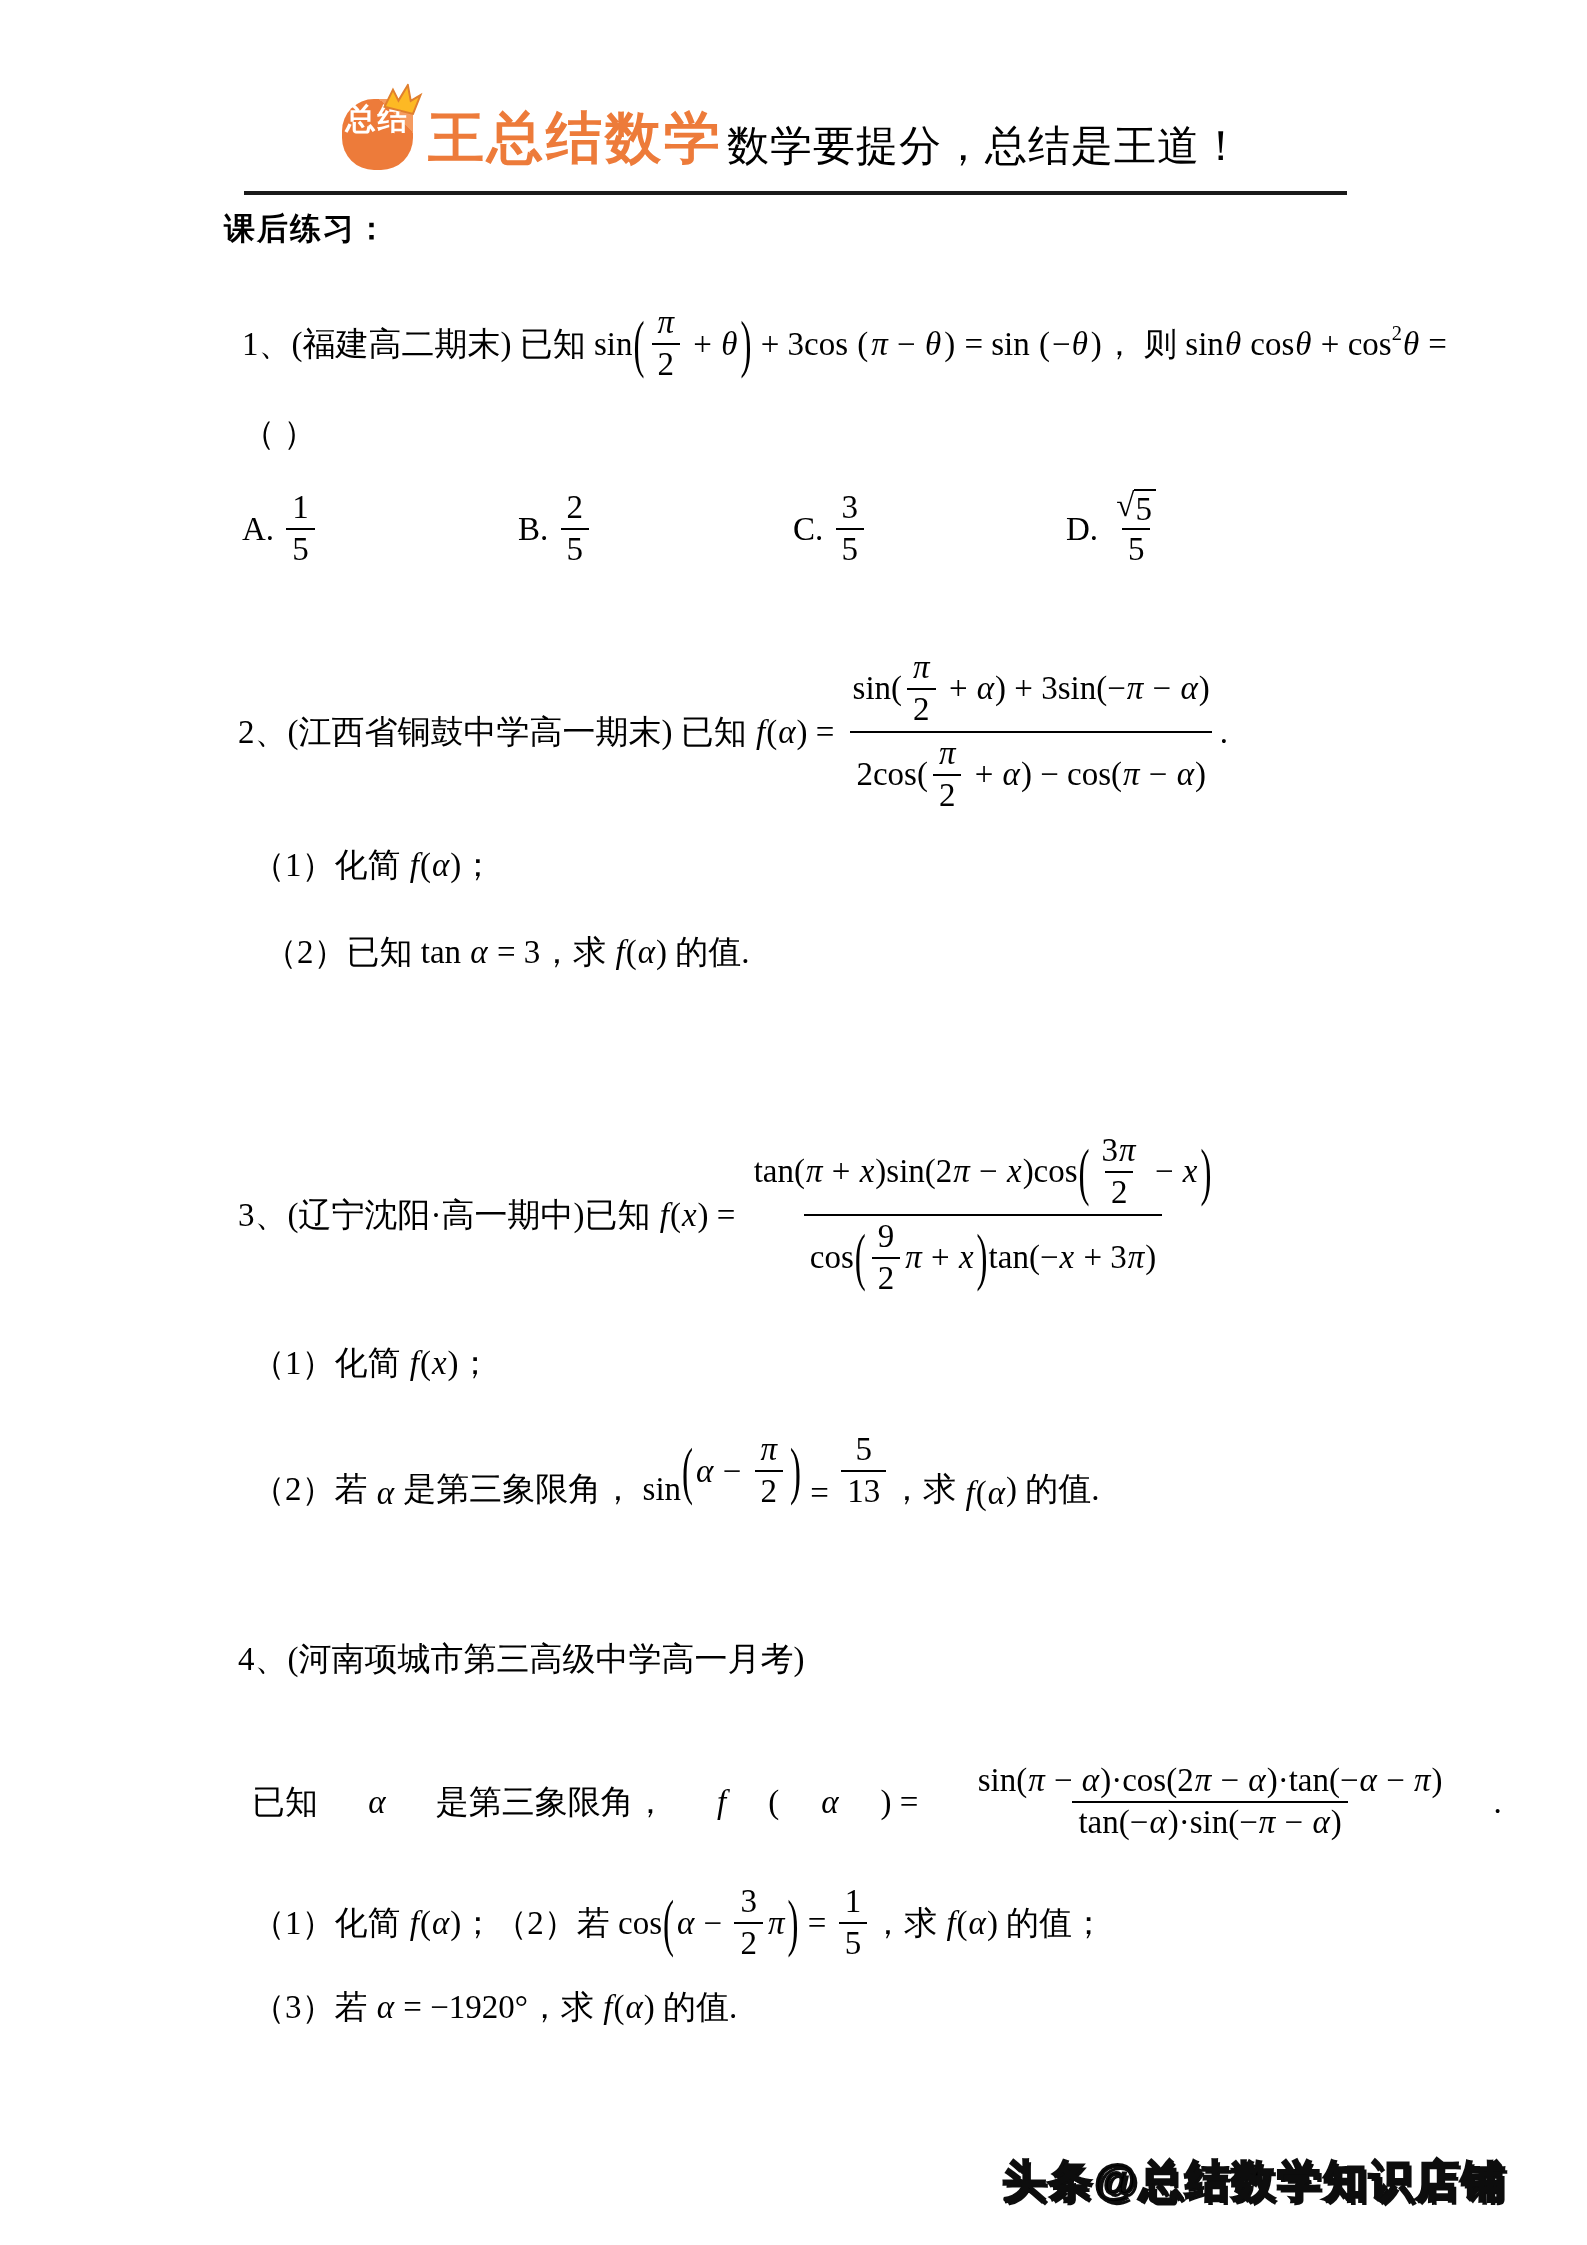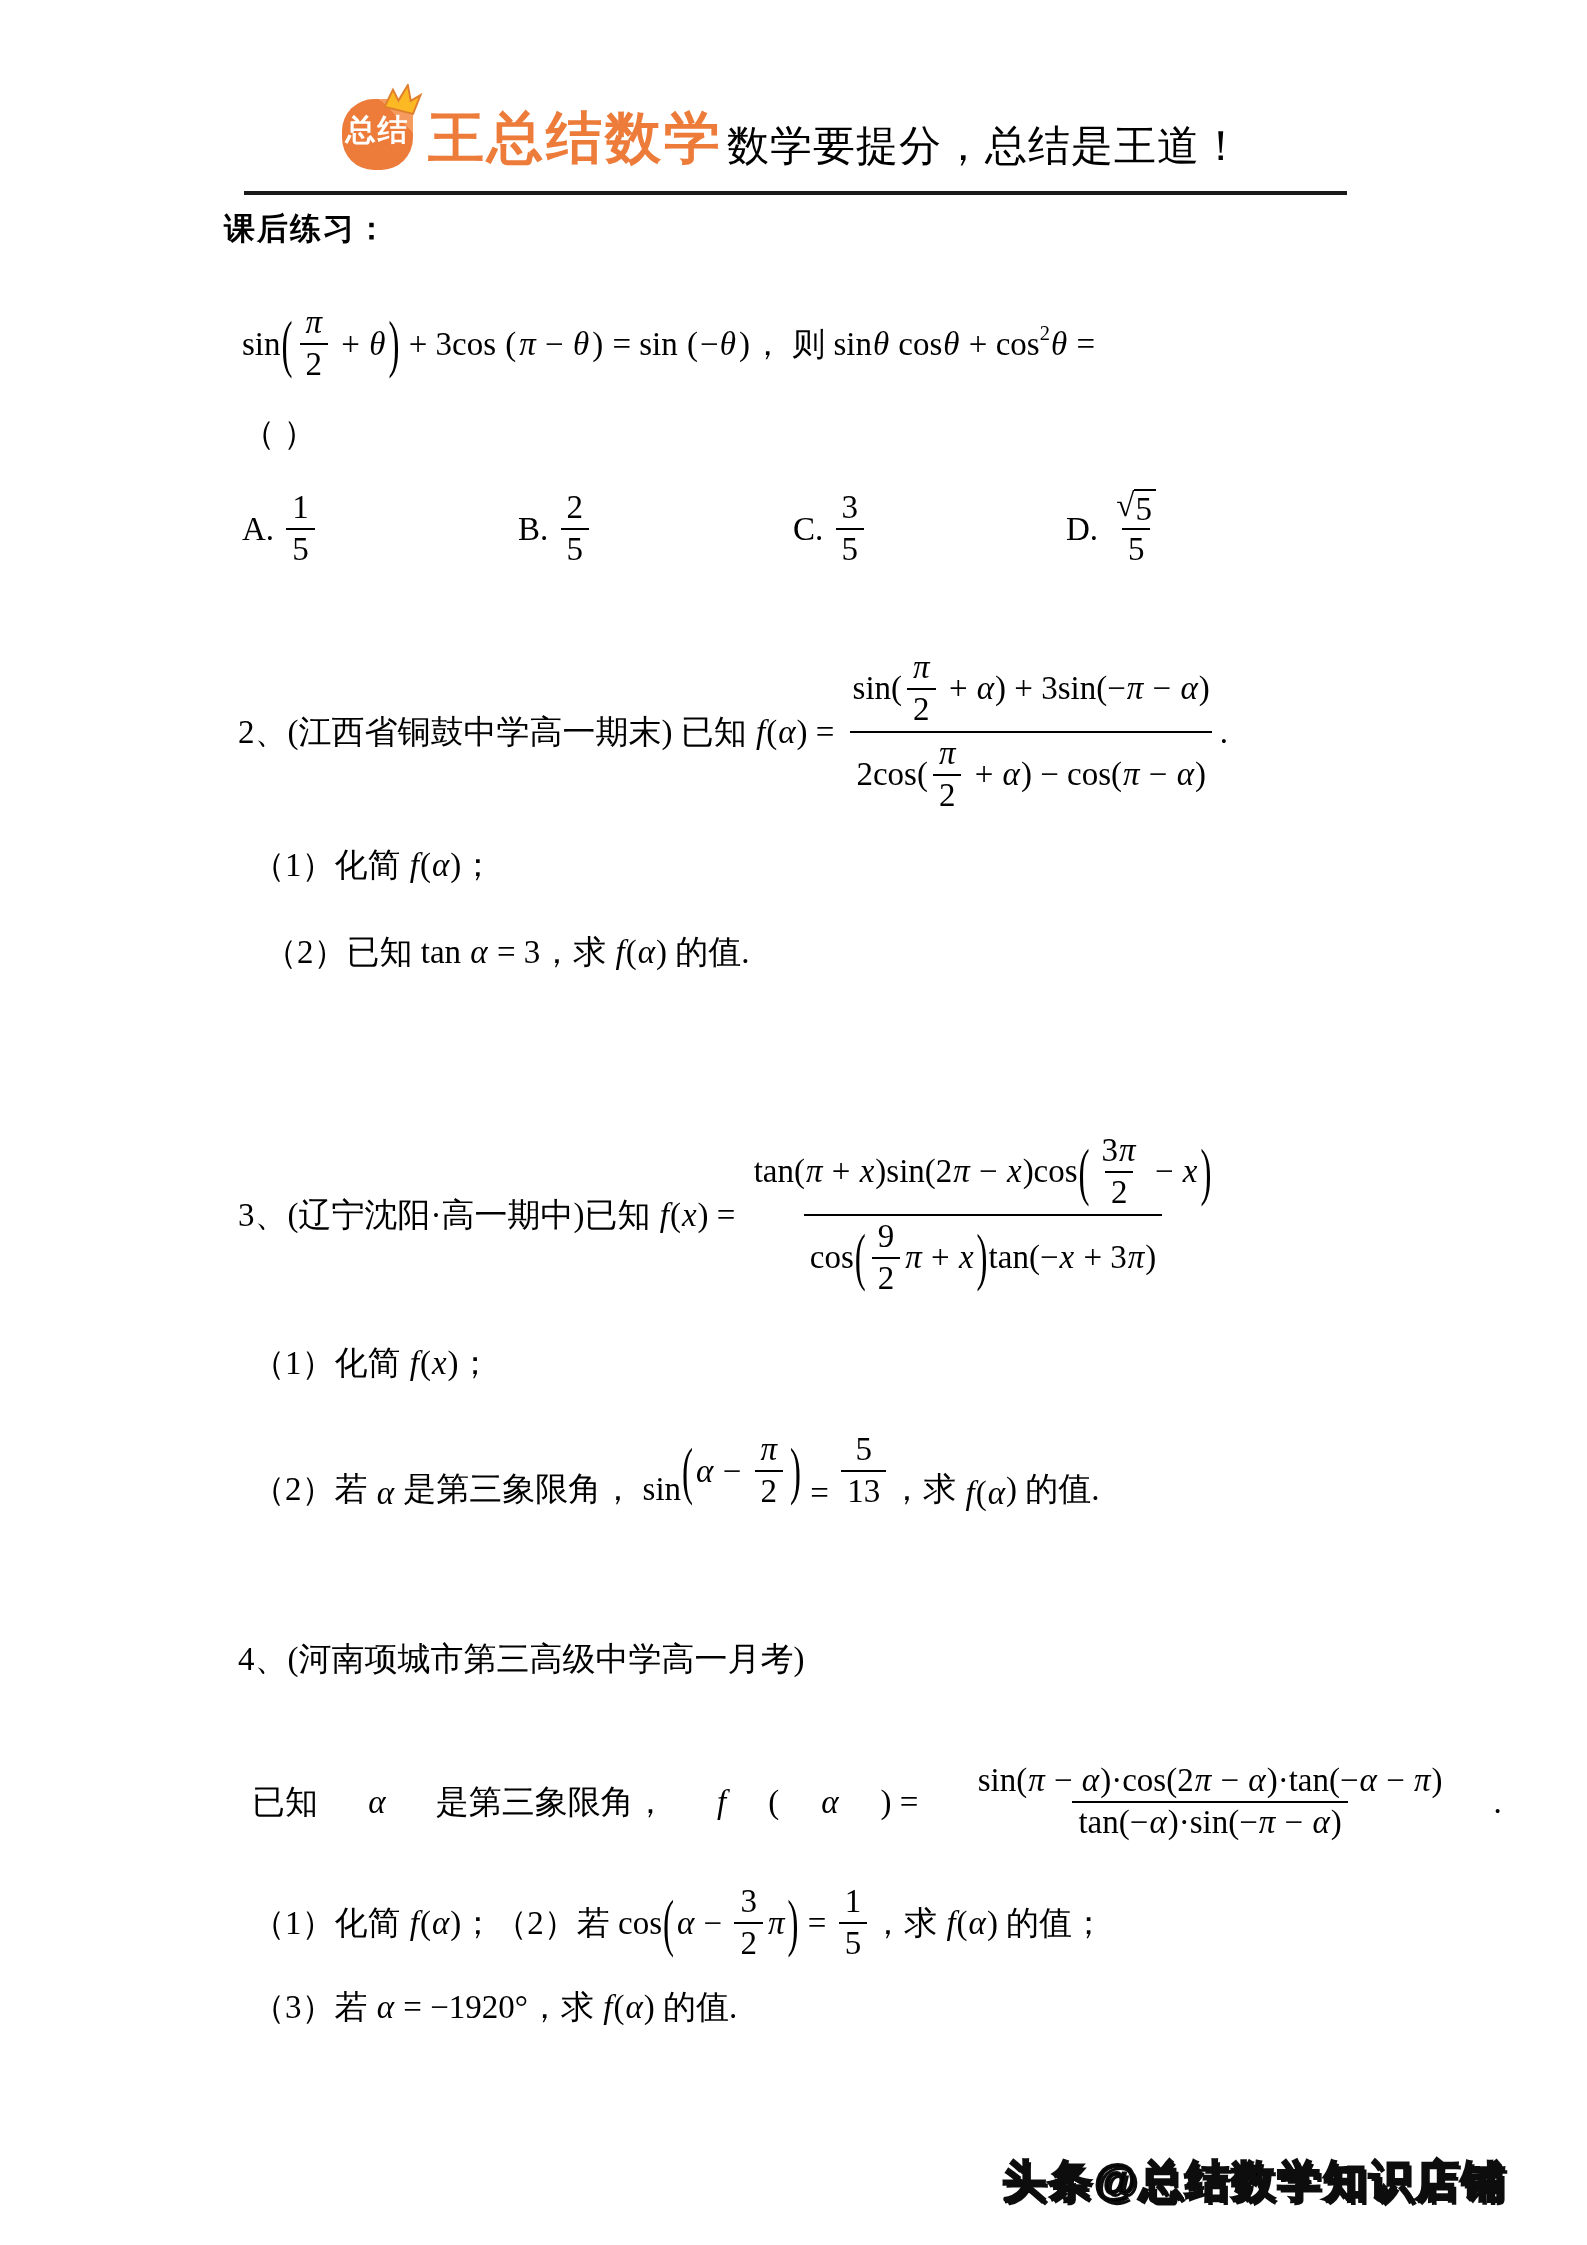--- a/index.html
+++ b/index.html
@@ -12,21 +12,21 @@
     color:#000;
     overflow:hidden;
   }
 
   
   .badge {
     position:absolute; left:342px; top:99px;
     width:71px; height:71px;
     background:#ed7b3a;
     border-radius:32px;
-    display:flex; align-items:center; justify-content:center;
+    display:flex; align-items:flex-start; justify-content:center;
     box-sizing:border-box; padding-bottom:8px;
   }
   .badge-fold {
     position:absolute; right:0; top:0; width:34px; height:34px;
     border-top-right-radius:16px;
     background:linear-gradient(225deg,#f59b60 50%,rgba(0,0,0,0) 50%);
   }
   .badge-label {
     color:#fff; font-weight:bold; font-size:30px; letter-spacing:2px;
     font-family:"Liberation Sans","DejaVu Sans",sans-serif;
@@ -121,20 +121,21 @@
       <polygon points="3,21 6,7 12,14 16,1 21,12 27,6 25,21" stroke="#e07f2e" stroke-width="1.5" fill="#fdb924"></polygon>
     </svg>
     <div class="brand-title">王总结数学</div>
     <div class="tagline">数学要提分，总结是王道！</div>
     <div class="rule"></div>
   </div>
 
   <div class="heading">课后练习：</div>
 
   <div class="mline" id="p1-line">
+      <span class="mt">1、(福建高二期末) 已知 </span>
       <span class="mt">sin</span>
       <span class="mgroup">
         <span class="mparen" style="transform: scaleY(1.91);">(</span>
         <span class="minner">
           <span class="mfrac">
             <span class="mnum">
               <span class="mi">π</span>
             </span>
             <span class="mden">
               <span class="mt">2</span>

